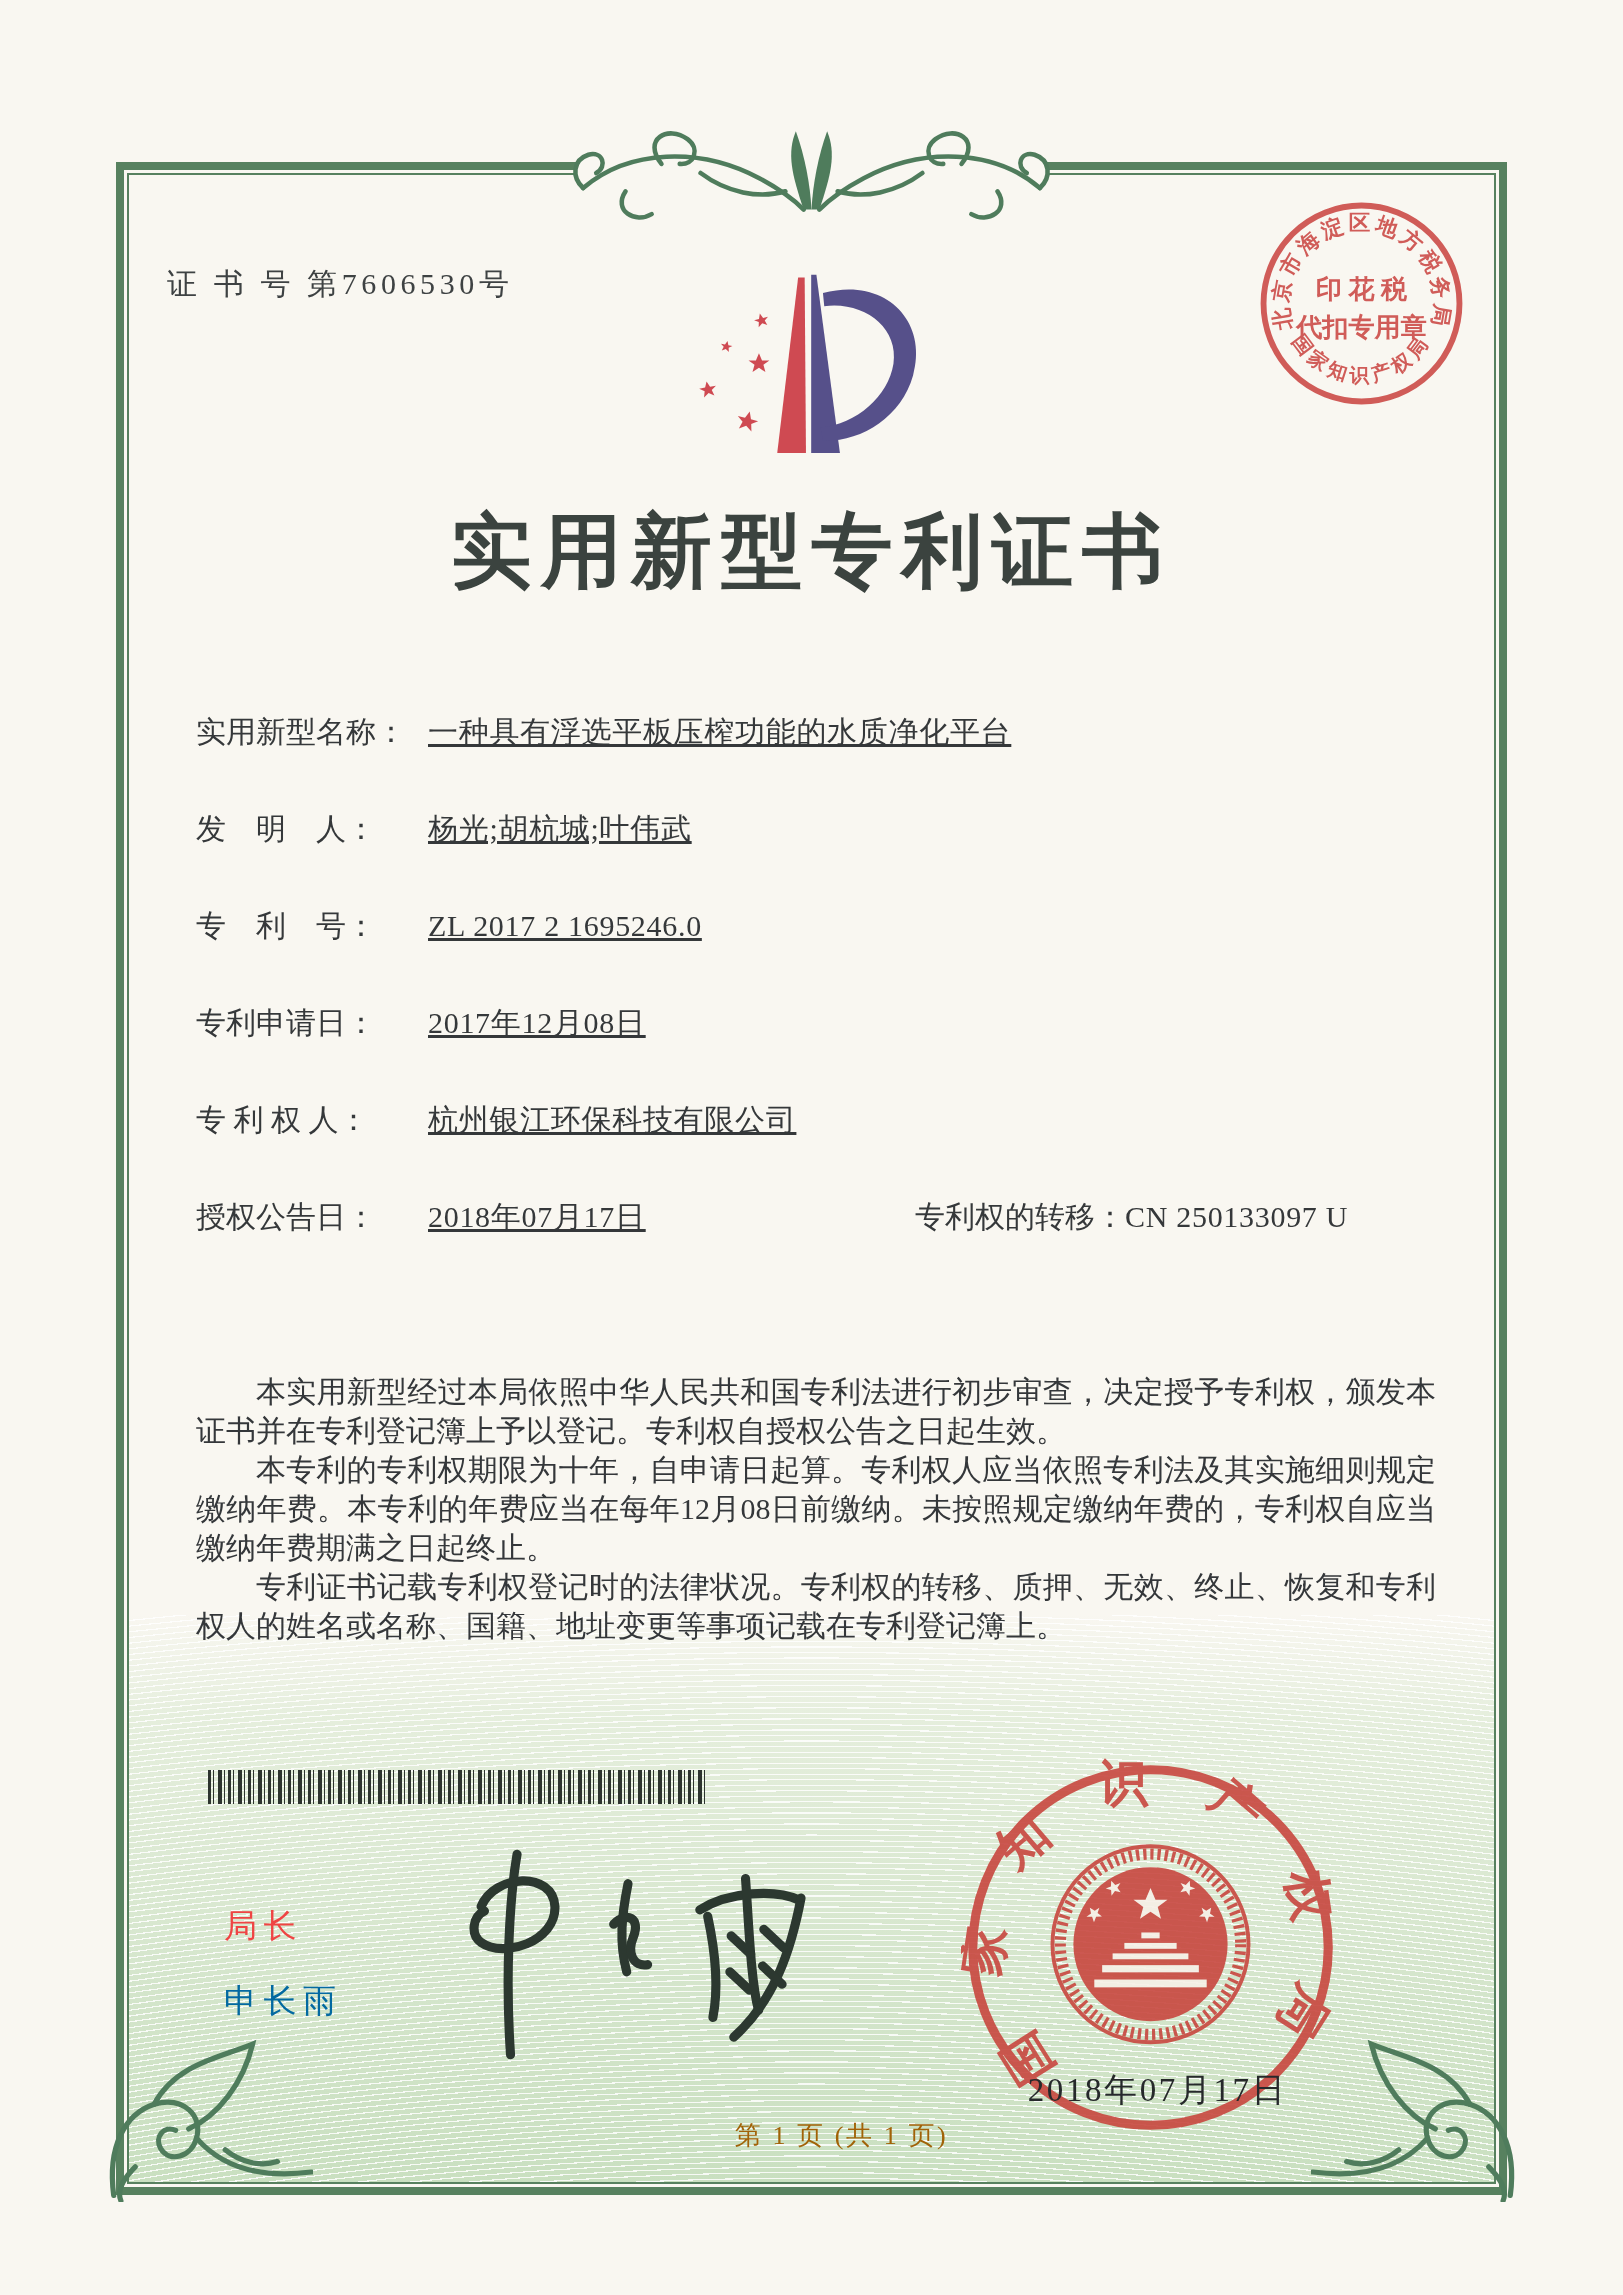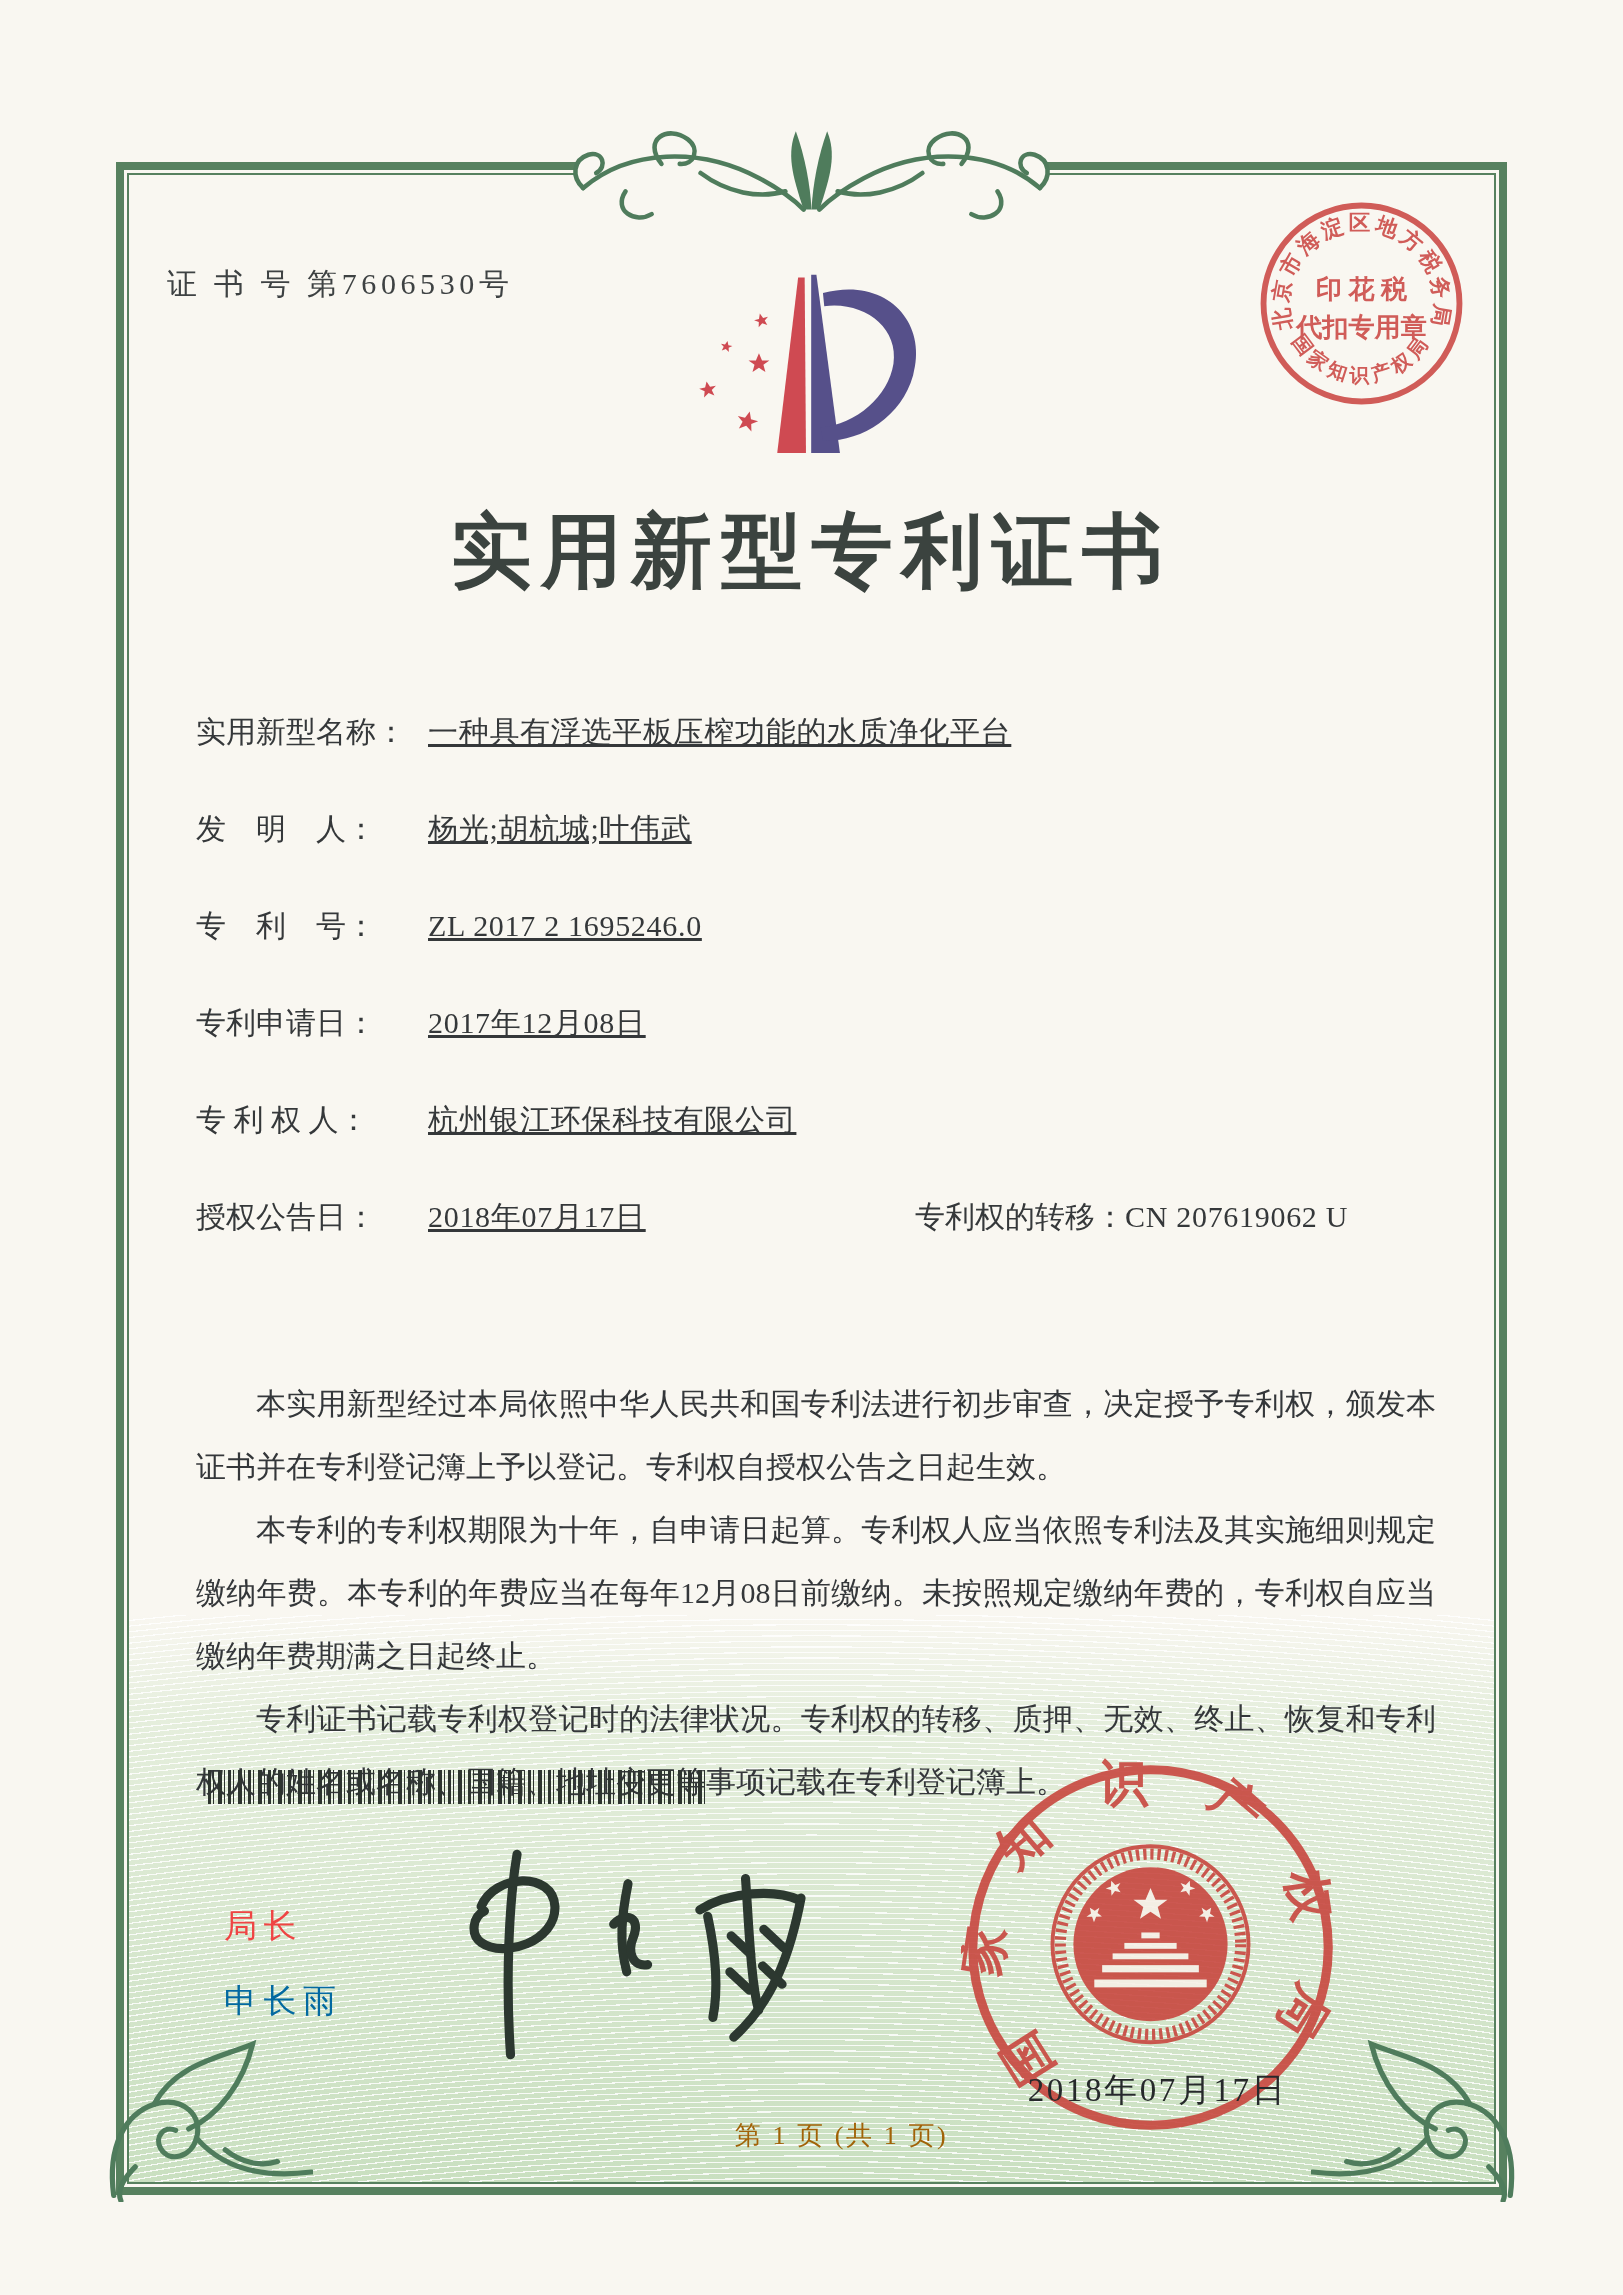--- a/index.html
+++ b/index.html
@@ -34,21 +34,21 @@
     position:absolute; left:0; top:498px; width:100%; text-align:center; z-index:3;
     font-size:81px; font-weight:bold; letter-spacing:9.2px; color:#3b433f;
   }
   .fields{ position:absolute; left:196px; top:712px; width:1243px; z-index:3; }
   .frow{ position:relative; height:97px; font-size:30px; color:#35383a;text-decoration:underline; }
   .frow .lab{ display:inline-block; min-width:232px; }
   .frow .val{ letter-spacing:0.7px; }
   .frow .pair2{ position:absolute; left:719px; top:0; }
   .bodytxt{
     position:absolute; left:196px; top:1372px; width:1240px; z-index:3;
-    font-size:30px; line-height:63px; text-align:justify; color:#34373a;
+    font-size:30px; line-height:39px; text-align:justify; color:#34373a;
   }
   .bodytxt p{ margin:0; text-indent:60px; }
   .barcode{
     position:absolute; left:208px; top:1770px; width:498px; height:34px; z-index:3;
     background:repeating-linear-gradient(90deg,
       #2d342f 0 2.6px, rgba(0,0,0,0) 2.6px 4.6px,
       #2d342f 4.6px 5.9px, rgba(0,0,0,0) 5.9px 9.8px,
       #2d342f 9.8px 13.7px, rgba(0,0,0,0) 13.7px 15.7px,
       #2d342f 15.7px 17px, rgba(0,0,0,0) 17px 20px);
   }
@@ -162,21 +162,21 @@
     </div>
     <div class="frow">
       <span class="lab">专利申请日：</span><span class="val">2017年12月08日</span>
     </div>
     <div class="frow">
       <span class="lab">专 利 权 人：</span><span class="val">杭州银江环保科技有限公司</span>
     </div>
     <div class="frow">
       <span class="lab">授权公告日：</span><span class="val">2018年07月17日</span>
       <span class="pair2">
-        <span>专利权的转移：</span><span class="val">CN 207619062 U</span>
+        <span>专利权的转移：</span><span class="val">CN 250133097 U</span>
       </span>
     </div>
   </div>
 
   <div class="bodytxt">
     <p>本实用新型经过本局依照中华人民共和国专利法进行初步审查，决定授予专利权，颁发本证书并在专利登记簿上予以登记。专利权自授权公告之日起生效。</p>
     <p>本专利的专利权期限为十年，自申请日起算。专利权人应当依照专利法及其实施细则规定缴纳年费。本专利的年费应当在每年12月08日前缴纳。未按照规定缴纳年费的，专利权自应当缴纳年费期满之日起终止。</p>
     <p>专利证书记载专利权登记时的法律状况。专利权的转移、质押、无效、终止、恢复和专利权人的姓名或名称、国籍、地址变更等事项记载在专利登记簿上。</p>
   </div>
 

